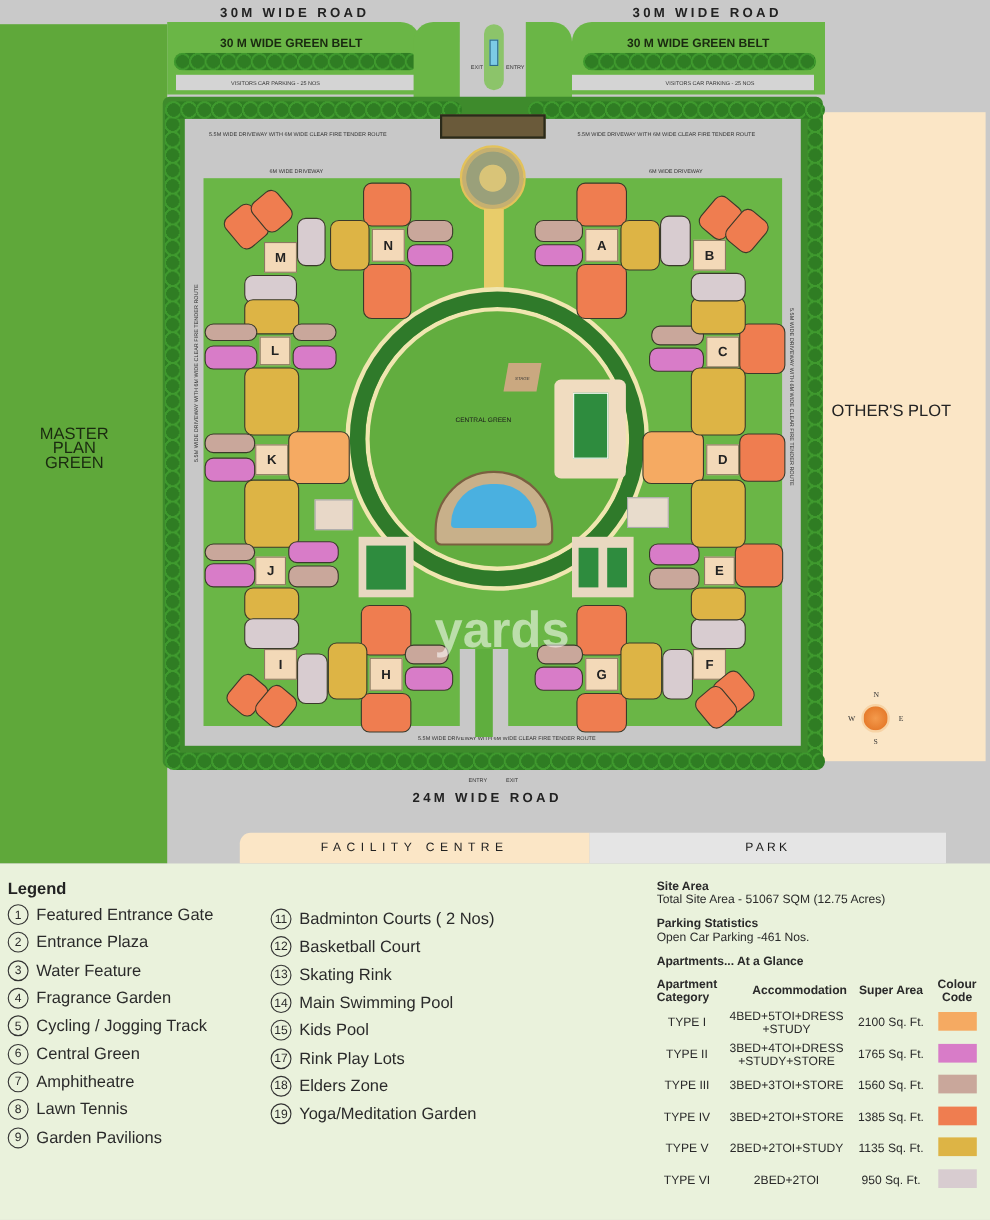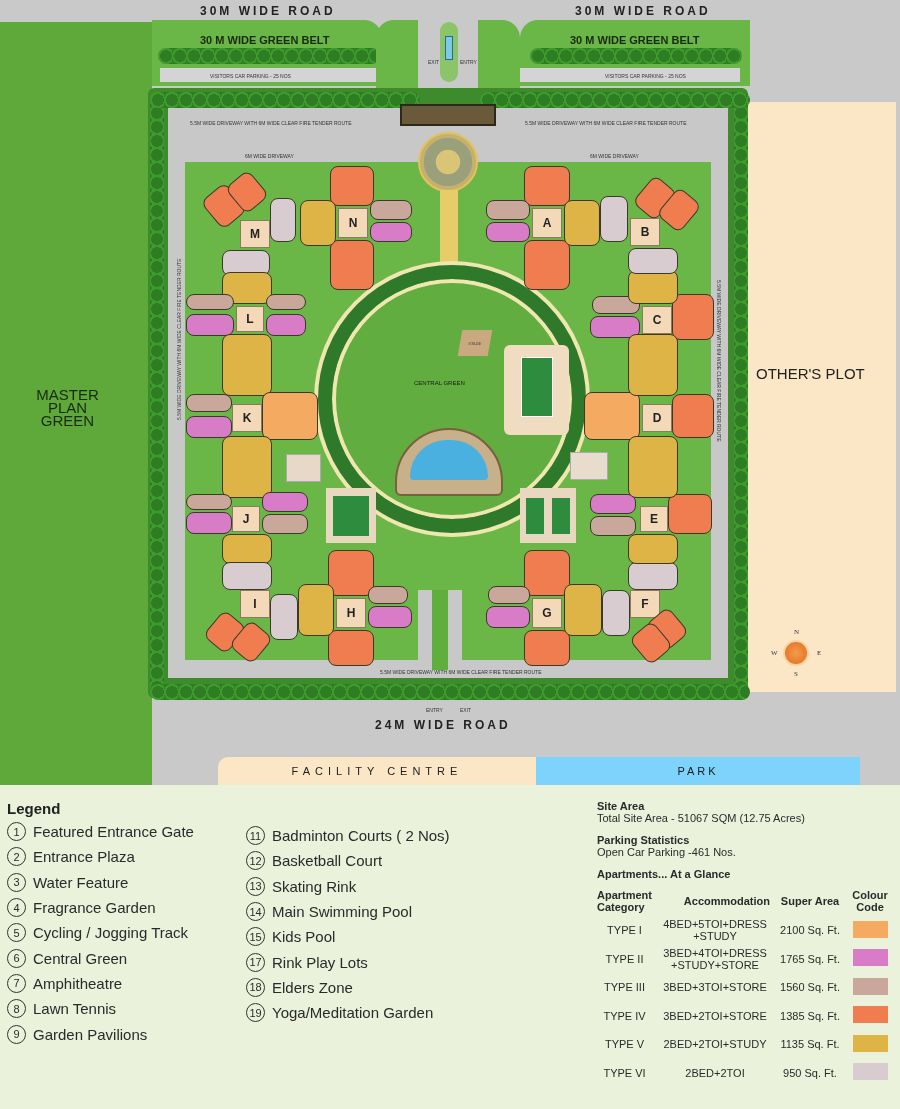--- a/index.html
+++ b/index.html
@@ -16,21 +16,21 @@
   .gb-label { font-size: 11px; font-weight: bold; color: #1a2a10; }
   .tiny { font-size: 5px; color: #333; white-space: nowrap; }
   .tree-row { height: 16px; background: repeating-radial-gradient(circle at 8px 8px, #2f7d23 0 6px, #3f9a2e 6px 8px); background-size: 14px 16px; border-radius: 8px; }
   .tree-col { width: 14px; background: repeating-radial-gradient(circle at 7px 7px, #2f7d23 0 6px, #3f9a2e 6px 8px); background-size: 14px 14px; border-radius: 7px; }
   .ring { border-radius: 50%; }
   .bldg { border: 1px solid #3a3a2a; border-radius: 8px; font-size: 9px; color: #3a2a1a; display: flex; align-items: center; justify-content: center; }
   .core { background: #f3d9b8; border: 1px solid #8a7a60; font-size: 12px; font-weight: bold; color: #222; display: flex; align-items: center; justify-content: center; }
   .t1 { background: #f5aa62; } .t2 { background: #d87cc8; } .t3 { background: #c9a79b; }
   .t4 { background: #ef7d50; } .t5 { background: #ddb445; } .t6 { background: #d8ccd0; }
   .facility { left: 218px; top: 757px; width: 318px; height: 28px; background: #fbe6c6; border-radius: 10px 0 0 0; font-size: 11px; letter-spacing: 5px; color: #222; display: flex; align-items: center; justify-content: center; }
-  .park { left: 536px; top: 757px; width: 324px; height: 28px; background: #7dd3fc; font-size: 11px; letter-spacing: 3px; color: #1a1a1a; display: flex; align-items: center; justify-content: center; }
+  .park { left: 536px; top: 757px; width: 324px; height: 28px; background: #e5e5e5; font-size: 11px; letter-spacing: 3px; color: #1a1a1a; display: flex; align-items: center; justify-content: center; }
   .compass { left: 783px; top: 640px; width: 26px; height: 26px; border-radius: 50%; background: radial-gradient(circle, #f49a4c, #e06e1e); border: 2px solid #f7d3a5; }
   .compass-l { font-family: "Liberation Serif", serif; font-size: 7px; color: #333; }
   .legend { position: absolute; left: 7px; top: 800px; }
   .legend h3 { font-size: 15px; font-weight: bold; color: #222; margin-bottom: 2px; }
   .leg-item { display: flex; align-items: center; height: 25.3px; font-size: 15px; color: #2a2a2a; }
   .num { display: inline-flex; align-items: center; justify-content: center; width: 19px; height: 19px; border: 1px solid #333; border-radius: 50%; font-size: 11px; margin-right: 7px; flex-shrink: 0; }
   .legend2 { position: absolute; left: 246px; top: 823px; }
   .stats { position: absolute; left: 597px; top: 800px; width: 300px; color: #2a2a2a; }
   .stats h4 { font-size: 11px; font-weight: bold; margin-top: 0; }
   .stats p { font-size: 11px; margin-bottom: 10px; }
@@ -203,20 +203,21 @@
   <div class="abs bldg t6" style="left:600px;top:196px;width:28px;height:46px;"></div>
   <div class="abs bldg t6" style="left:628px;top:248px;width:50px;height:26px;"></div>
 
   <div class="abs core" style="left:532px;top:208px;width:30px;height:30px;">A</div>
   <div class="abs bldg t4" style="left:524px;top:166px;width:46px;height:40px;"></div>
   <div class="abs bldg t4" style="left:524px;top:240px;width:46px;height:50px;"></div>
   <div class="abs bldg t3" style="left:486px;top:200px;width:44px;height:20px;"></div>
   <div class="abs bldg t2" style="left:486px;top:222px;width:44px;height:20px;"></div>
   <div class="abs bldg t5" style="left:564px;top:200px;width:36px;height:46px;"></div>
 
+  <div class="abs wm" style="left:395px;top:552px;">yards</div>
 
   <div class="abs tiny" style="left:426px;top:707px;">ENTRY</div>
   <div class="abs tiny" style="left:460px;top:707px;">EXIT</div>
 
   <div class="abs road-label" style="left:375px;top:718px;">24M WIDE ROAD</div>
 
   <div class="abs facility">FACILITY CENTRE</div>
   <div class="abs park">PARK</div>
 
   <div class="abs compass"></div>

